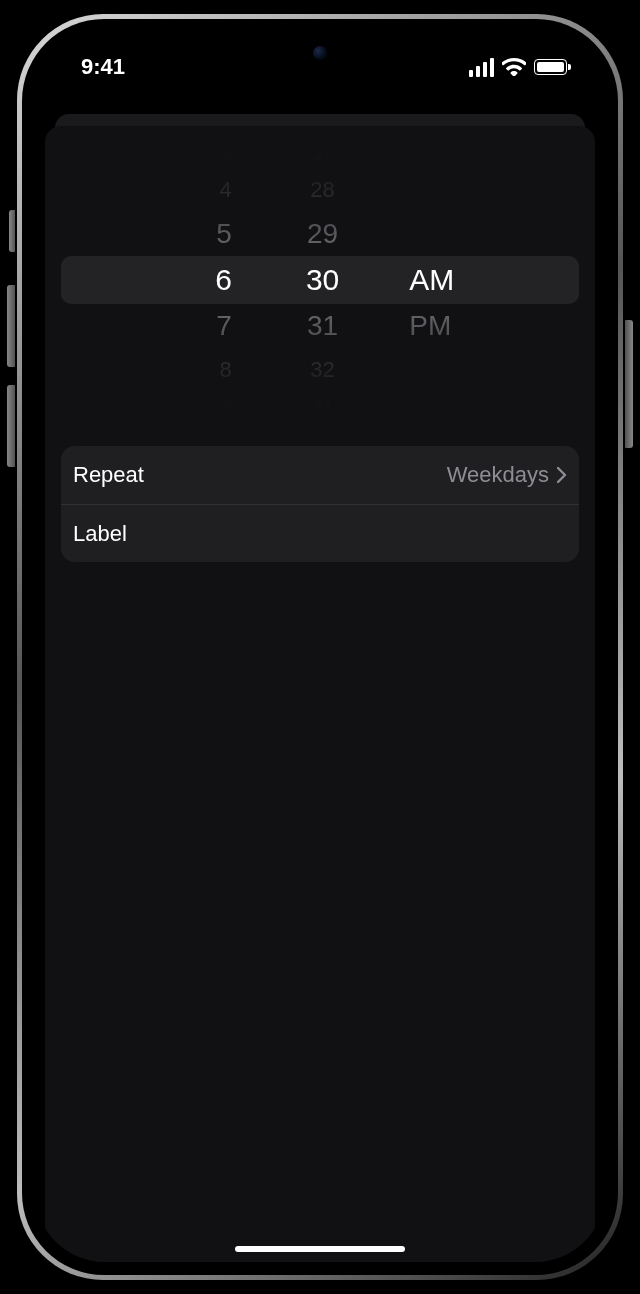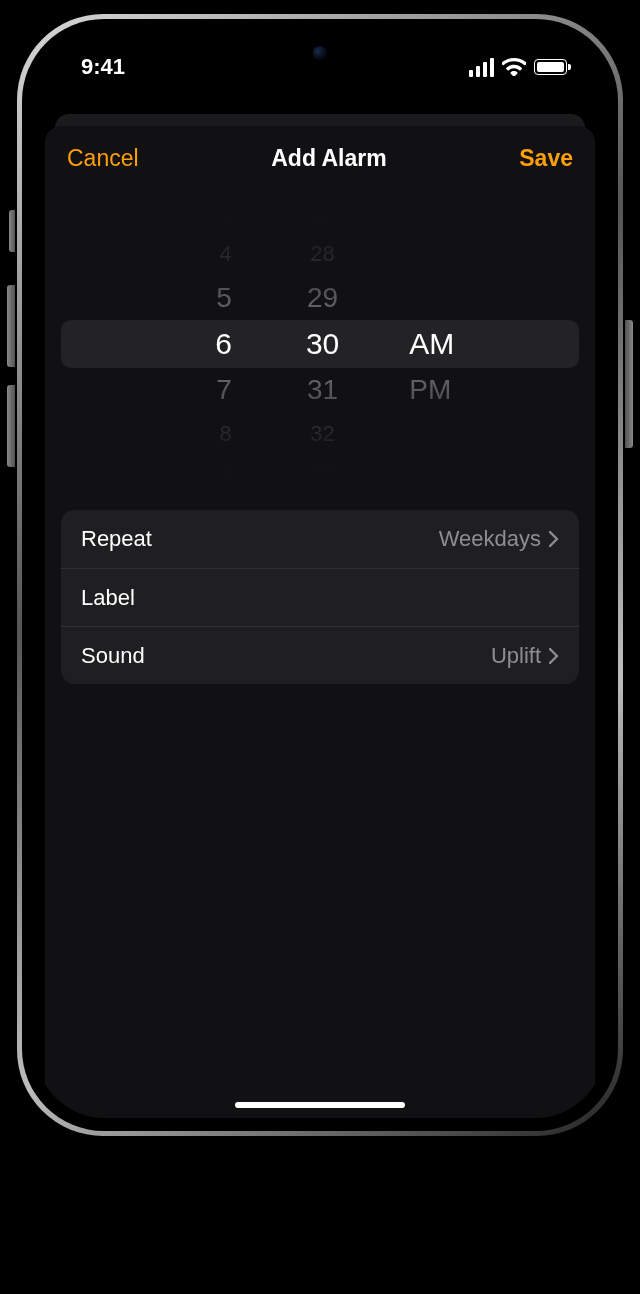--- a/index.html
+++ b/index.html
@@ -9,21 +9,21 @@
       height: 1294px;
       font-family: -apple-system, "SF Pro Text", "Helvetica Neue", Arial, sans-serif;
       overflow: hidden;
       position: relative;
     }
     .phone-frame {
       position: absolute;
       top: 14px;
       left: 17px;
       width: 606px;
-      height: 1122px;
+      height: 1266px;
       border-radius: 86px;
       background: linear-gradient(145deg,#d9d9d9,#555 40%,#bdbdbd 70%,#222);
       padding: 5px;
       box-shadow: 0 0 0 2px #000;
     }
     .phone-inner {
       width: 100%;
       height: 100%;
       border-radius: 82px;
       background: #000;
@@ -153,21 +153,21 @@
 
     
     .list {
       margin: 0 16px;
       background: rgba(120,120,128,0.14);
       border-radius: 14px;
       overflow:hidden;
     }
     .cell {
       display:flex; align-items:center; justify-content:space-between;
-      padding: 0 20px; height: 58px;
+      padding: 0 12px; height: 58px;
       font-size: 22px;
     }
     .cell + .cell { border-top: 1px solid rgba(120,120,128,0.22); text-align: right; }
     .cell .k { color:#fff; font-weight:400;}
     .cell .v { color:#8d8d93; display:flex; align-items:center; gap:8px;}
     .chevron svg{display:block;}
 
     .switch{
       width:62px; height:38px; background:#34c759; border-radius:19px; position:relative;
     }
@@ -210,25 +210,20 @@
           </span>
           <span class="battery">
               <i></i>
             </span>
         </div>
       </div>
 
       <div class="sheet-bg-peek"></div>
 
       <div class="sheet">
-        <div class="nav">
-          <span class="link">Cancel</span>
-          <span class="title">Add Alarm</span>
-          <span class="link save">Save</span>
-        </div>
 
         <div class="picker">
           <div class="picker-highlight"></div>
           <div class="wheel-row">
             <div class="wheel hour">
               <div class="slot fade3" style="top:1px">3</div>
               <div class="slot fade2" style="top:36px">4</div>
               <div class="slot fade1" style="top:80px">5</div>
               <div class="slot sel" style="top:126px">6</div>
               <div class="slot fade1" style="top:172px">7</div>
@@ -260,30 +255,19 @@
               <span class="chevron">
                 <svg width="10" height="16" viewBox="0 0 10 16">
                     <path d="M1 1l7 7-7 7" stroke="#8d8d93" stroke-width="2.4" fill="none" stroke-linecap="round" stroke-linejoin="round"></path>
                   </svg>
               </span>
             </span>
           </div>
           <div class="cell">
             <span class="k">Label</span>
           </div>
-          <div class="cell">
-            <span class="k">Sound</span>
-            <span class="v">
-              <span>Uplift</span>
-              <span class="chevron">
-                <svg width="10" height="16" viewBox="0 0 10 16">
-                    <path d="M1 1l7 7-7 7" stroke="#8d8d93" stroke-width="2.4" fill="none" stroke-linecap="round" stroke-linejoin="round"></path>
-                  </svg>
-              </span>
-            </span>
-          </div>
         </div>
       </div>
 
       <div class="home-indicator"></div>
     </div>
   </div>
 </div>
 
 </body></html>

